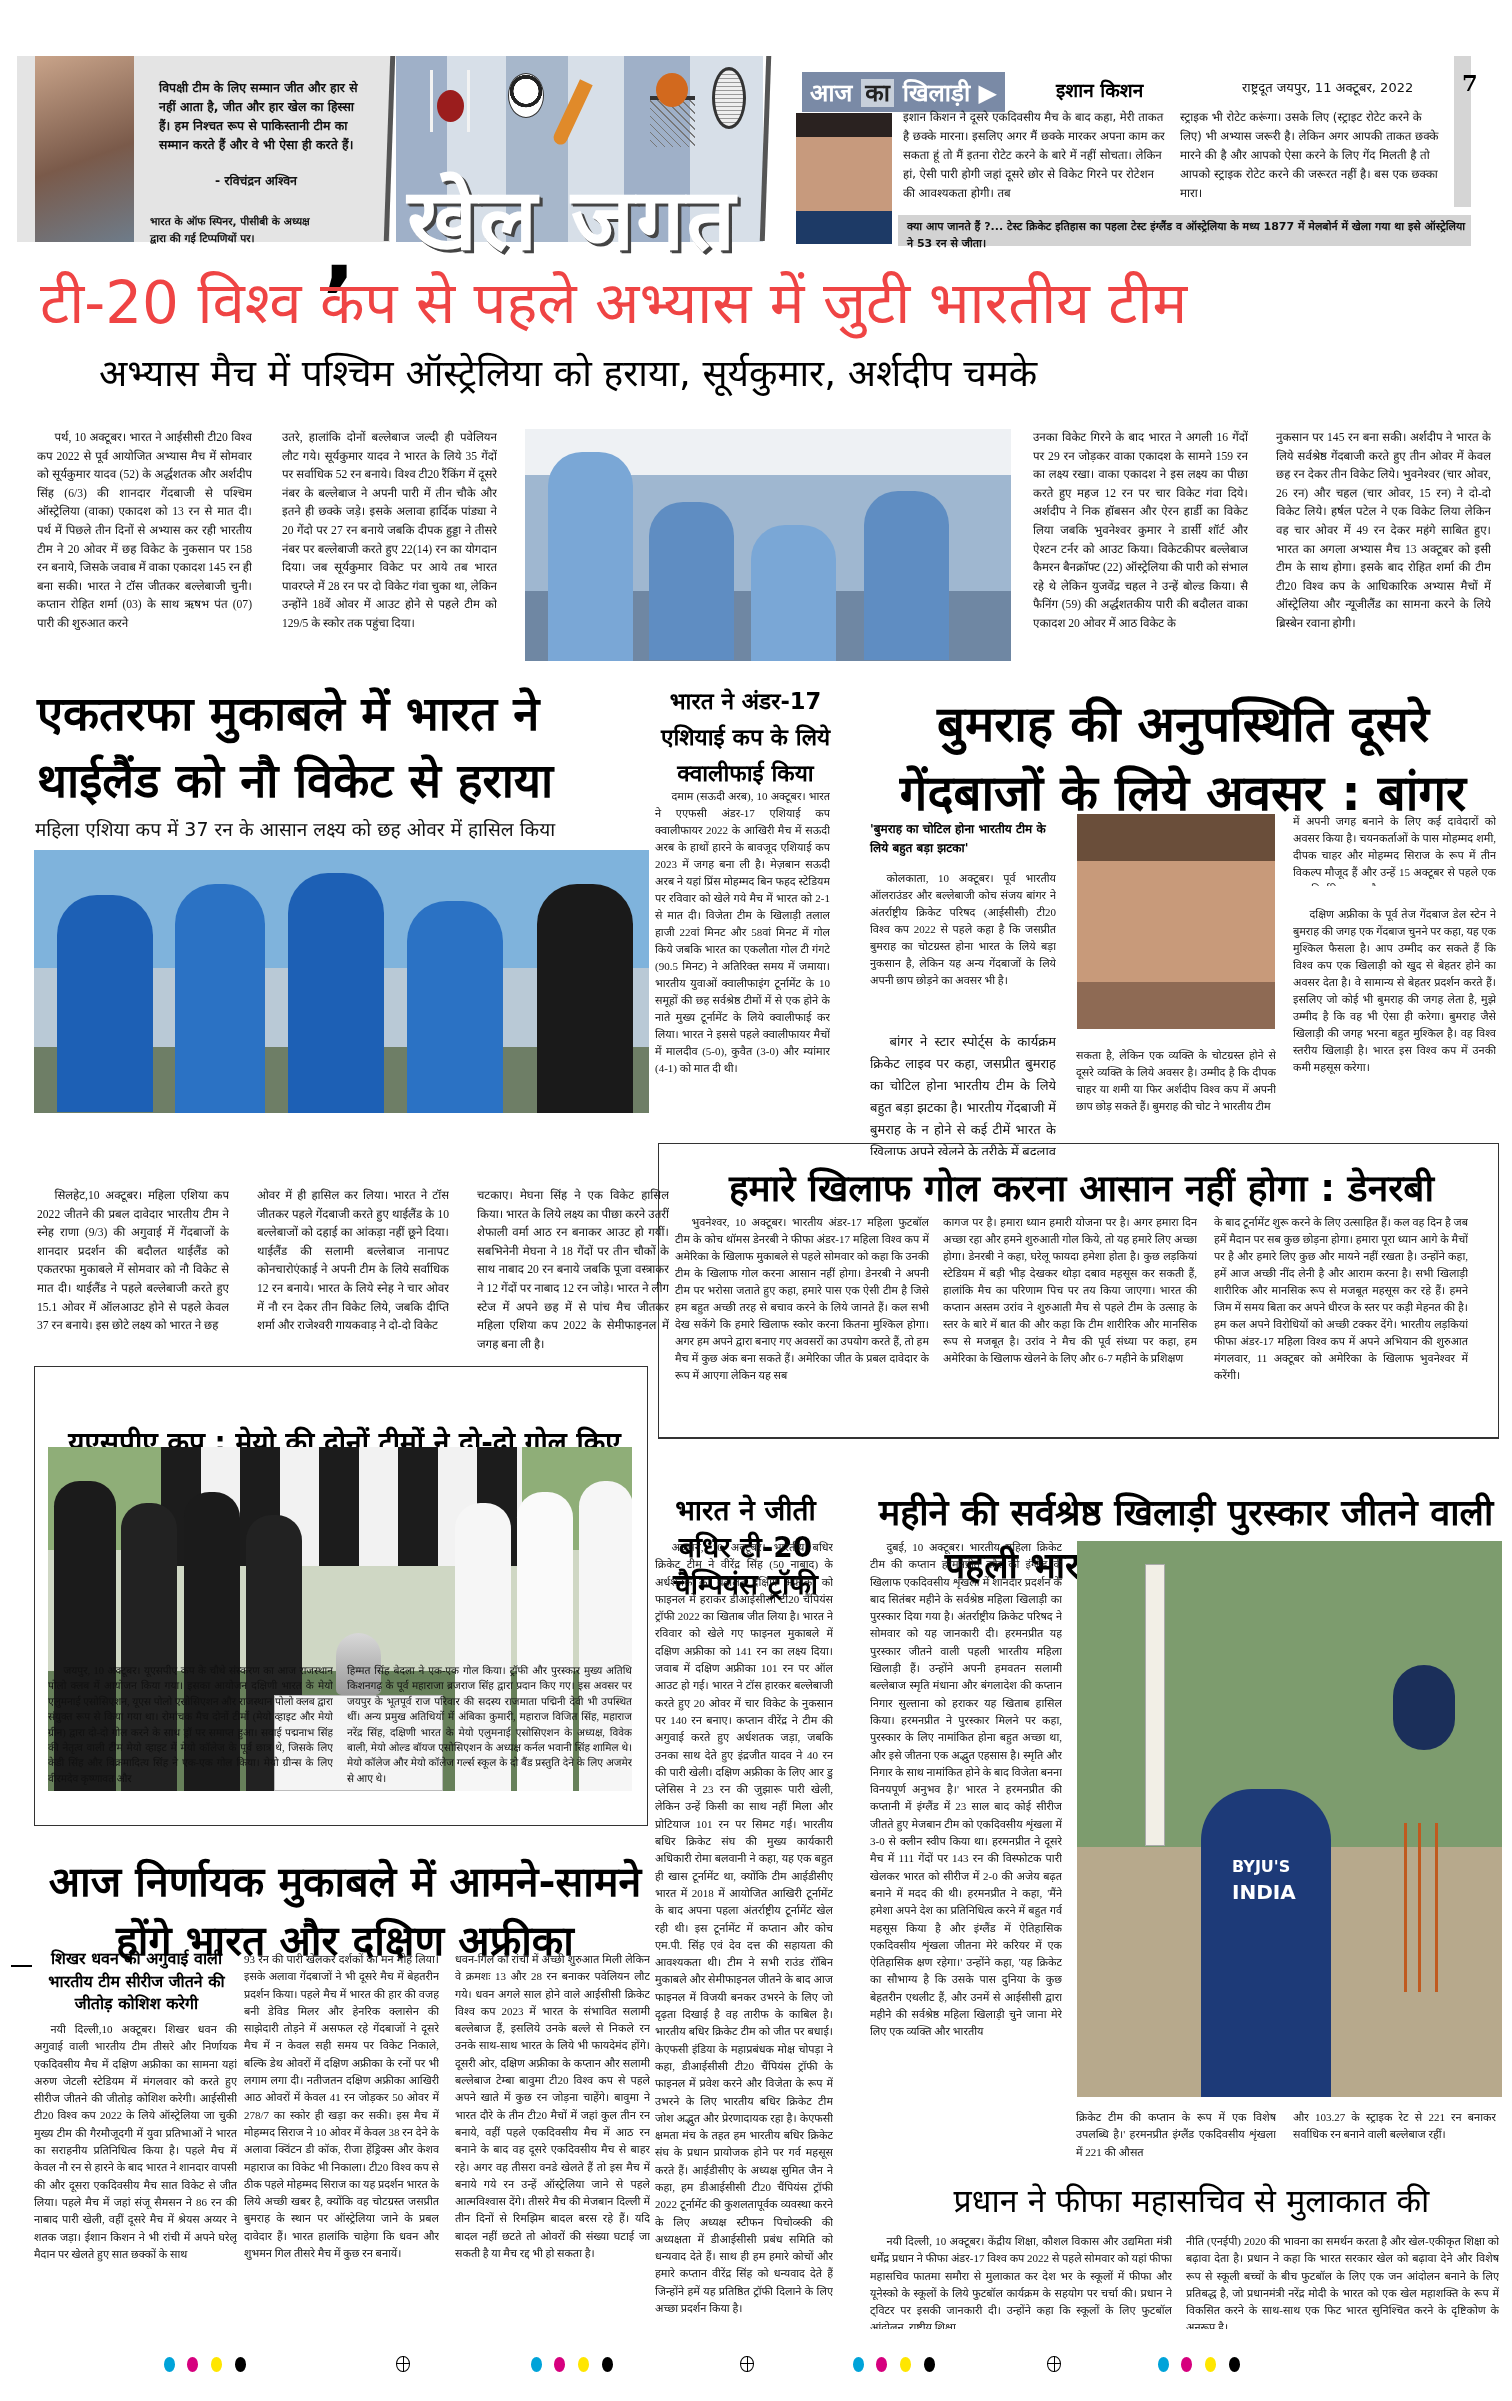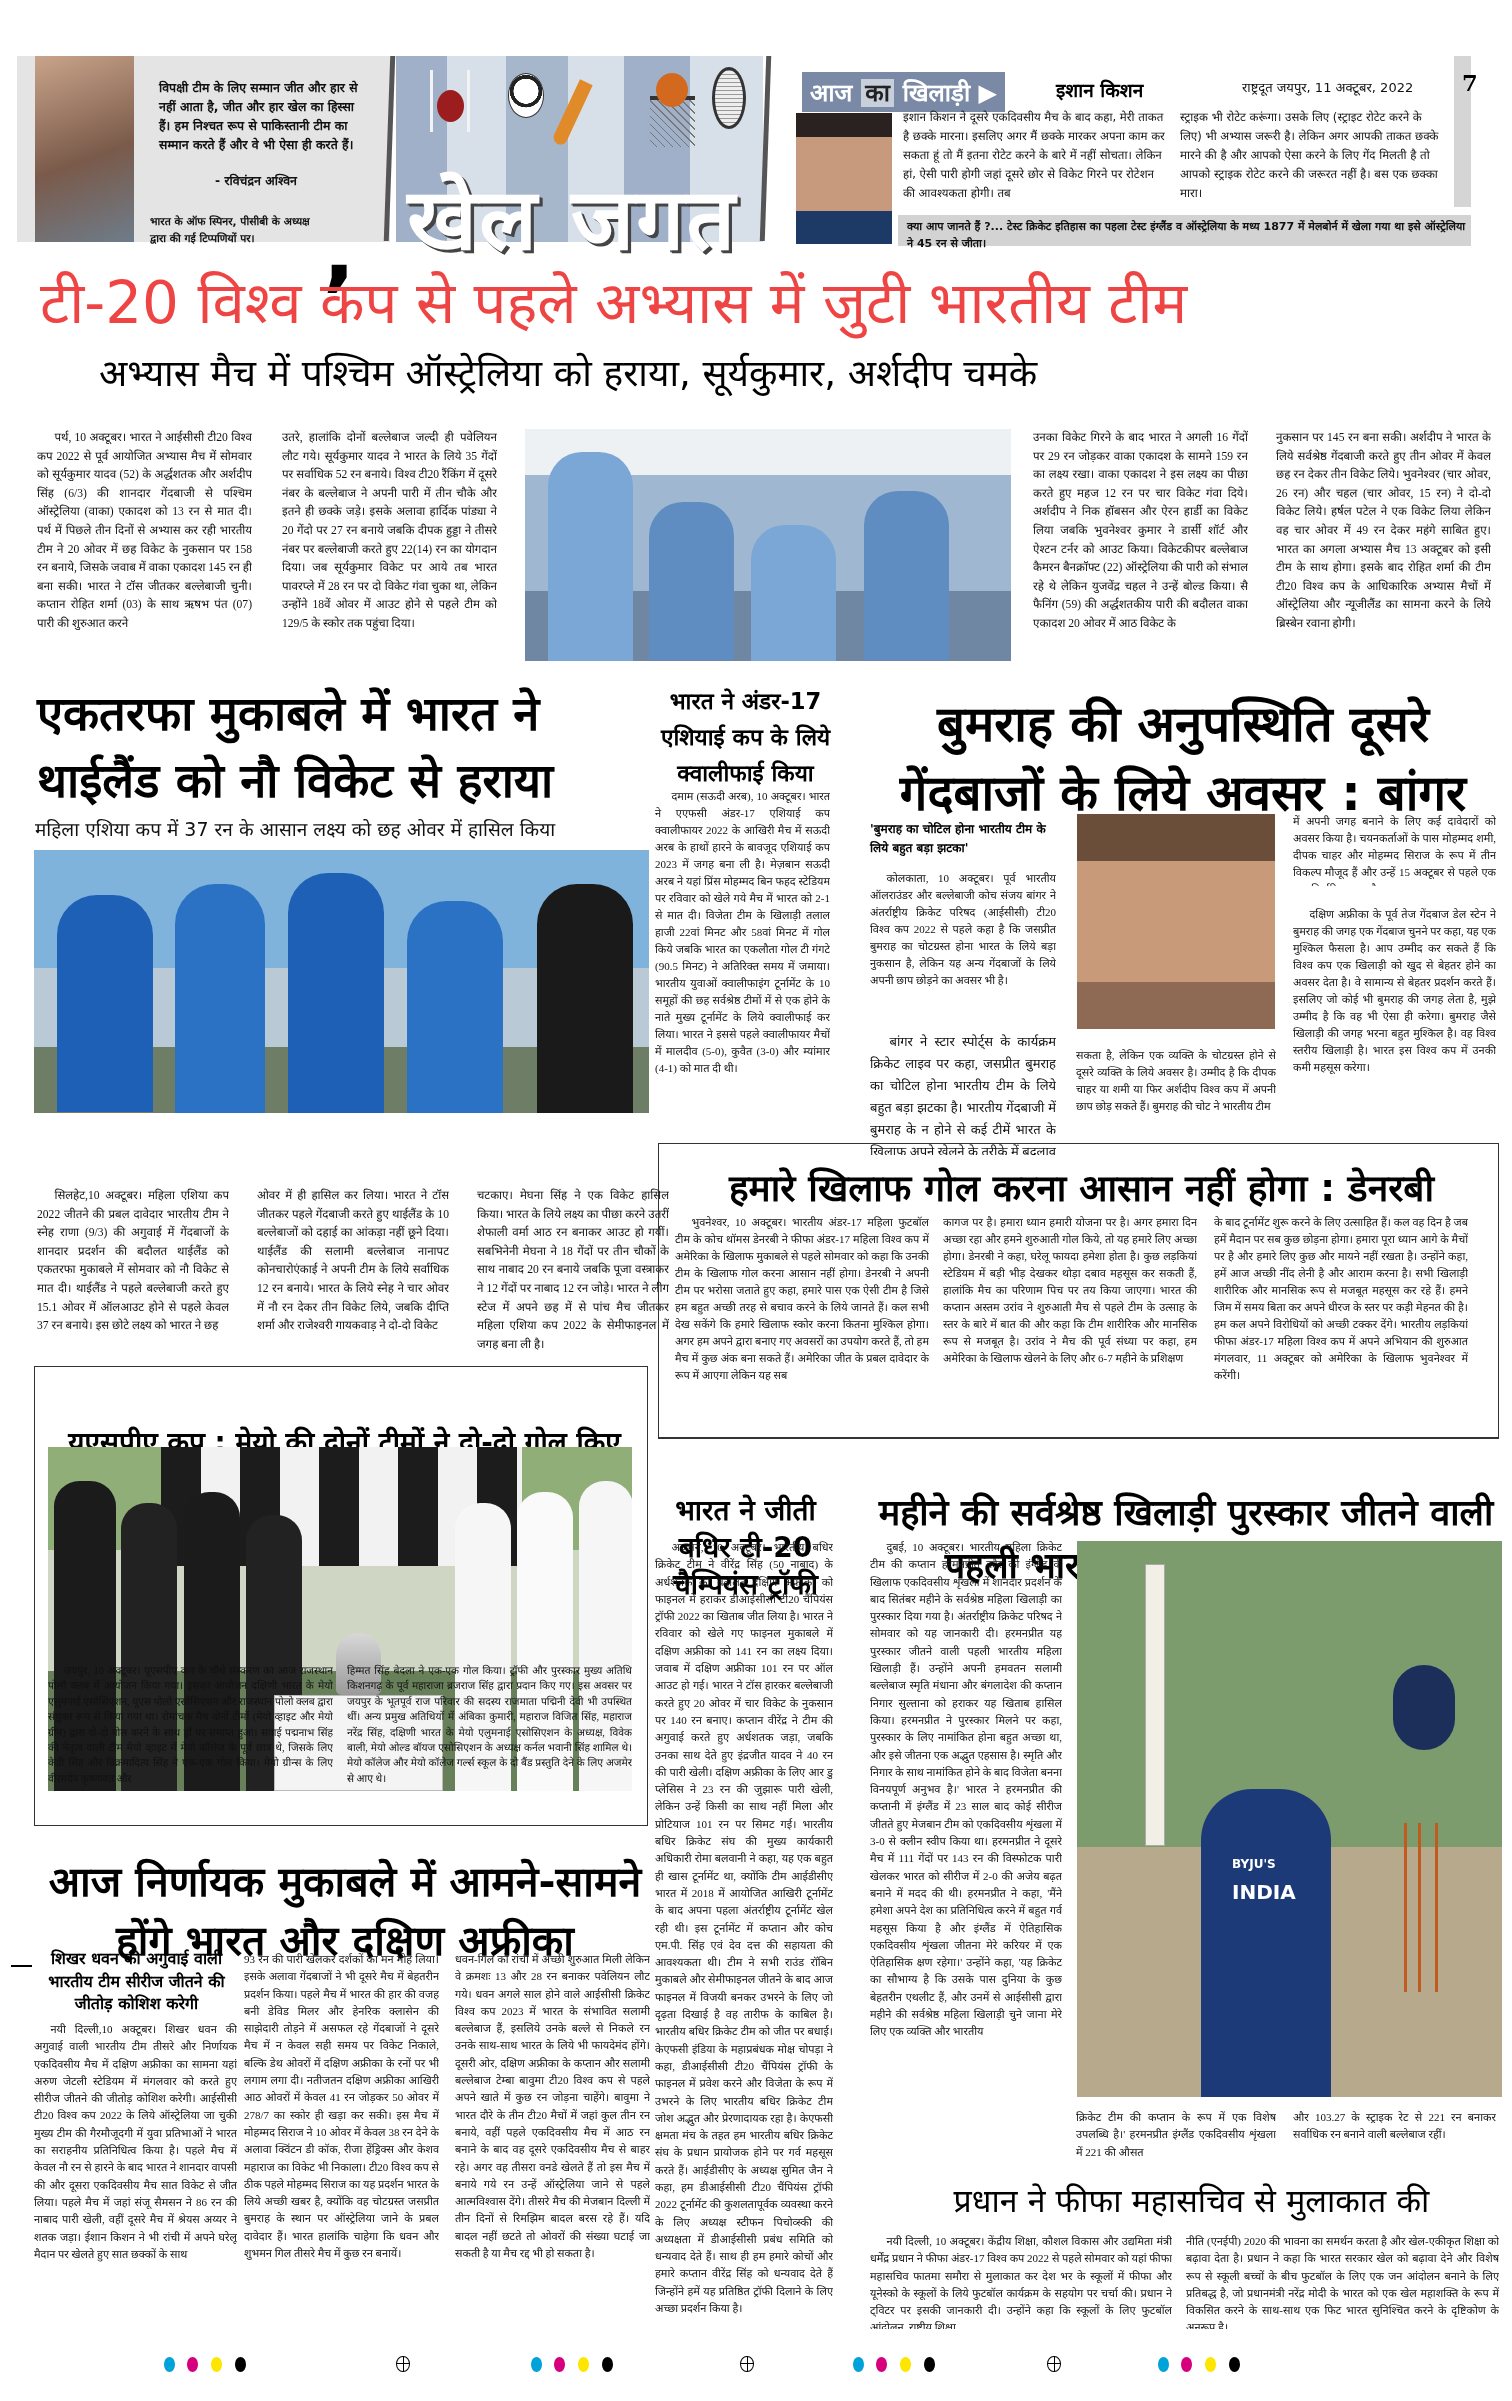--- a/index.html
+++ b/index.html
@@ -56,21 +56,21 @@
   <span>▶</span>
 </div>
 <div class="photo" style="left:796px;top:113px;width:96px;height:131px;background:linear-gradient(180deg,#2a2220 0 18%,#c79a7d 18% 75%,#1d3a66 75%);"></div>
 <div class="abs hl" style="left:1056px;top:80px;font-size:19px;">इशान किशन</div>
 <div class="abs body-text" style="left:903px;top:108px;width:265px;font-size:11.6px;line-height:19px;text-align:left;">इशान किशन ने दूसरे एकदिवसीय मैच के बाद कहा, मेरी ताकत है छक्के मारना। इसलिए अगर मैं छक्के मारकर अपना काम कर सकता हूं तो मैं इतना रोटेट करने के बारे में नहीं सोचता। लेकिन हां, ऐसी पारी होगी जहां दूसरे छोर से विकेट गिरने पर रोटेशन की आवश्यकता होगी। तब</div>
 <div class="abs body-text" style="left:1180px;top:108px;width:265px;font-size:11.6px;line-height:19px;text-align:left;">स्ट्राइक भी रोटेट करूंगा। उसके लिए (स्ट्राइट रोटेट करने के लिए) भी अभ्यास जरूरी है। लेकिन अगर आपकी ताकत छक्के मारने की है और आपको ऐसा करने के लिए गेंद मिलती है तो आपको स्ट्राइक रोटेट करने की जरूरत नहीं है। बस एक छक्का मारा।</div>
 <div class="abs" style="left:1242px;top:78px;font-size:13px;color:#111;">राष्ट्रदूत जयपुर, 11 अक्टूबर, 2022</div>
 <div class="abs" style="left:1454px;top:56px;width:17px;height:151px;background:#d5d5d5;"></div>
 <div class="abs hl" style="left:1462px;top:71px;font-size:22.6px;font-family:'DejaVu Serif',serif;">7</div>
 <div class="abs dyk" style="left:898px;top:215px;width:573px;height:30.5px;"></div>
-<div class="abs body-text" style="left:907px;top:218px;width:559px;font-size:11px;line-height:17px;font-weight:bold;text-align:left;">क्या आप जानते हैं ?... टेस्ट क्रिकेट इतिहास का पहला टेस्ट इंग्लैंड व ऑस्ट्रेलिया के मध्य 1877 में मेलबोर्न में खेला गया था इसे ऑस्ट्रेलिया ने 45 रन से जीता।</div>
+<div class="abs body-text" style="left:907px;top:218px;width:559px;font-size:11px;line-height:17px;font-weight:bold;text-align:left;">क्या आप जानते हैं ?... टेस्ट क्रिकेट इतिहास का पहला टेस्ट इंग्लैंड व ऑस्ट्रेलिया के मध्य 1877 में मेलबोर्न में खेला गया था इसे ऑस्ट्रेलिया ने 53 रन से जीता।</div>
 
 <div class="abs" style="left:40px;top:270px;width:1434px;font-size:58px;line-height:67px;color:#ef4444;font-family:'DejaVu Sans',sans-serif;">टी-20 विश्व कप से पहले अभ्यास में जुटी भारतीय टीम</div>
 <div class="abs" style="left:99px;top:350px;width:1355px;font-size:37px;line-height:47px;color:#000;font-family:'DejaVu Sans',sans-serif;">अभ्यास मैच में पश्चिम ऑस्ट्रेलिया को हराया, सूर्यकुमार, अर्शदीप चमके</div>
 <div class="col body-text" style="left:37px;top:429px;width:215px;height:232px;text-indent:1.5em;">पर्थ, 10 अक्टूबर। भारत ने आईसीसी टी20 विश्व कप 2022 से पूर्व आयोजित अभ्यास मैच में सोमवार को सूर्यकुमार यादव (52) के अर्द्धशतक और अर्शदीप सिंह (6/3) की शानदार गेंदबाजी से पश्चिम ऑस्ट्रेलिया (वाका) एकादश को 13 रन से मात दी। पर्थ में पिछले तीन दिनों से अभ्यास कर रही भारतीय टीम ने 20 ओवर में छह विकेट के नुकसान पर 158 रन बनाये, जिसके जवाब में वाका एकादश 145 रन ही बना सकी। भारत ने टॉस जीतकर बल्लेबाजी चुनी। कप्तान रोहित शर्मा (03) के साथ ऋषभ पंत (07) पारी की शुरुआत करने</div>
 <div class="col body-text" style="left:282px;top:429px;width:215px;height:232px;">उतरे, हालांकि दोनों बल्लेबाज जल्दी ही पवेलियन लौट गये। सूर्यकुमार यादव ने भारत के लिये 35 गेंदों पर सर्वाधिक 52 रन बनाये। विश्व टी20 रैंकिंग में दूसरे नंबर के बल्लेबाज ने अपनी पारी में तीन चौके और इतने ही छक्के जड़े। इसके अलावा हार्दिक पांड्या ने 20 गेंदो पर 27 रन बनाये जबकि दीपक हुड्डा ने तीसरे नंबर पर बल्लेबाजी करते हुए 22(14) रन का योगदान दिया। जब सूर्यकुमार विकेट पर आये तब भारत पावरप्ले में 28 रन पर दो विकेट गंवा चुका था, लेकिन उन्होंने 18वें ओवर में आउट होने से पहले टीम को 129/5 के स्कोर तक पहुंचा दिया।</div>
 <div class="photo" style="left:525px;top:429px;width:486px;height:232px;background:linear-gradient(180deg,#eef1f4 0 20%,#9fb7d0 20% 70%,#6f87a3 70%);">
   <div class="abs" style="left:22.6px;top:22.6px;width:85px;height:209px;background:#7aa7d6;border-radius:34px 34px 0 0;"></div>
   <div class="abs" style="left:124px;top:73px;width:85px;height:158px;background:#5f8dc2;border-radius:34px 34px 0 0;"></div>
   <div class="abs" style="left:226px;top:96px;width:85px;height:136px;background:#7aa7d6;border-radius:34px 34px 0 0;"></div>
   <div class="abs" style="left:339px;top:62px;width:85px;height:169px;background:#5f8dc2;border-radius:34px 34px 0 0;"></div>
@@ -129,21 +129,21 @@
 
 <div class="abs hl" style="left:655px;top:1492px;width:181px;font-size:28px;line-height:37px;text-align:center;">भारत ने जीती बधिर टी-20 चैम्पियंस ट्रॉफी</div>
 <div class="col body-text" style="left:655px;top:1539px;width:178px;height:790px;font-size:11px;line-height:17.3px;text-indent:1.5em;">अजमन, 10 अक्टूबर। भारतीय बधिर क्रिकेट टीम ने वीरेंद्र सिंह (50 नाबाद) के अर्धशतक की बदौलत दक्षिण अफ्रीका को फाइनल में हराकर डीआईसीसी टी20 चैंपियंस ट्रॉफी 2022 का खिताब जीत लिया है। भारत ने रविवार को खेले गए फाइनल मुकाबले में दक्षिण अफ्रीका को 141 रन का लक्ष्य दिया। जवाब में दक्षिण अफ्रीका 101 रन पर ऑल आउट हो गई। भारत ने टॉस हारकर बल्लेबाजी करते हुए 20 ओवर में चार विकेट के नुकसान पर 140 रन बनाए। कप्तान वीरेंद्र ने टीम की अगुवाई करते हुए अर्धशतक जड़ा, जबकि उनका साथ देते हुए इंद्रजीत यादव ने 40 रन की पारी खेली। दक्षिण अफ्रीका के लिए आर डु प्लेसिस ने 23 रन की जुझारू पारी खेली, लेकिन उन्हें किसी का साथ नहीं मिला और प्रोटियाज 101 रन पर सिमट गई। भारतीय बधिर क्रिकेट संघ की मुख्य कार्यकारी अधिकारी रोमा बलवानी ने कहा, यह एक बहुत ही खास टूर्नामेंट था, क्योंकि टीम आईडीसीए भारत में 2018 में आयोजित आखिरी टूर्नामेंट के बाद अपना पहला अंतर्राष्ट्रीय टूर्नामेंट खेल रही थी। इस टूर्नामेंट में कप्तान और कोच एम.पी. सिंह एवं देव दत्त की सहायता की आवश्यकता थी। टीम ने सभी राउंड रॉबिन मुकाबले और सेमीफाइनल जीतने के बाद आज फाइनल में विजयी बनकर उभरने के लिए जो दृढ़ता दिखाई है वह तारीफ के काबिल है। भारतीय बधिर क्रिकेट टीम को जीत पर बधाई। केएफसी इंडिया के महाप्रबंधक मोक्ष चोपड़ा ने कहा, डीआईसीसी टी20 चैंपियंस ट्रॉफी के फाइनल में प्रवेश करने और विजेता के रूप में उभरने के लिए भारतीय बधिर क्रिकेट टीम जोश अद्भुत और प्रेरणादायक रहा है। केएफसी क्षमता मंच के तहत हम भारतीय बधिर क्रिकेट संघ के प्रधान प्रायोजक होने पर गर्व महसूस करते हैं। आईडीसीए के अध्यक्ष सुमित जैन ने कहा, हम डीआईसीसी टी20 चैंपियंस ट्रॉफी 2022 टूर्नामेंट की कुशलतापूर्वक व्यवस्था करने के लिए अध्यक्ष स्टीफन पिचोव्स्की की अध्यक्षता में डीआईसीसी प्रबंध समिति को धन्यवाद देते हैं। साथ ही हम हमारे कोचों और हमारे कप्तान वीरेंद्र सिंह को धन्यवाद देते हैं जिन्होंने हमें यह प्रतिष्ठित ट्रॉफी दिलाने के लिए अच्छा प्रदर्शन किया है।</div>
 
 <div class="abs hl" style="left:870px;top:1454px;width:632px;font-size:36px;line-height:53px;text-align:center;margin-top:32px;">महीने की सर्वश्रेष्ठ खिलाड़ी पुरस्कार जीतने वाली पहली भारतीय महिला बनी हरमनप्रीत</div>
 <div class="col body-text" style="left:870px;top:1539px;width:192px;height:762px;font-size:11px;line-height:17.3px;text-indent:1.5em;">दुबई, 10 अक्टूबर। भारतीय महिला क्रिकेट टीम की कप्तान हरमनप्रीत कौर को इंग्लैंड के खिलाफ एकदिवसीय शृंखला में शानदार प्रदर्शन के बाद सितंबर महीने के सर्वश्रेष्ठ महिला खिलाड़ी का पुरस्कार दिया गया है। अंतर्राष्ट्रीय क्रिकेट परिषद ने सोमवार को यह जानकारी दी। हरमनप्रीत यह पुरस्कार जीतने वाली पहली भारतीय महिला खिलाड़ी हैं। उन्होंने अपनी हमवतन सलामी बल्लेबाज स्मृति मंधाना और बंगलादेश की कप्तान निगार सुल्ताना को हराकर यह खिताब हासिल किया। हरमनप्रीत ने पुरस्कार मिलने पर कहा, पुरस्कार के लिए नामांकित होना बहुत अच्छा था, और इसे जीतना एक अद्भुत एहसास है। स्मृति और निगार के साथ नामांकित होने के बाद विजेता बनना विनयपूर्ण अनुभव है।' भारत ने हरमनप्रीत की कप्तानी में इंग्लैंड में 23 साल बाद कोई सीरीज जीतते हुए मेजबान टीम को एकदिवसीय शृंखला में 3-0 से क्लीन स्वीप किया था। हरमनप्रीत ने दूसरे मैच में 111 गेंदों पर 143 रन की विस्फोटक पारी खेलकर भारत को सीरीज में 2-0 की अजेय बढ़त बनाने में मदद की थी। हरमनप्रीत ने कहा, 'मैंने हमेशा अपने देश का प्रतिनिधित्व करने में बहुत गर्व महसूस किया है और इंग्लैंड में ऐतिहासिक एकदिवसीय शृंखला जीतना मेरे करियर में एक ऐतिहासिक क्षण रहेगा।' उन्होंने कहा, 'यह क्रिकेट का सौभाग्य है कि उसके पास दुनिया के कुछ बेहतरीन एथलीट हैं, और उनमें से आईसीसी द्वारा महीने की सर्वश्रेष्ठ महिला खिलाड़ी चुने जाना मेरे लिए एक व्यक्ति और भारतीय</div>
 <div class="photo" style="left:1077px;top:1541px;width:425px;height:556px;background:linear-gradient(180deg,#7d9c6e 0 55%,#b7a98c 55%);">
   <div class="abs" style="left:68px;top:22.6px;width:20.3px;height:282px;background:#f2efe6;border:1.1px solid #aaa;"></div>
   <div class="abs" style="left:316px;top:124px;width:62px;height:85px;background:#1b2f5a;border-radius:31px;"></div>
   <div class="abs" style="left:124px;top:248px;width:130px;height:308px;background:#1d3a78;border-radius:51px 51px 0 0;"></div>
-  <div class="abs" style="left:155px;top:316px;color:#fff;font-weight:bold;font-size:12px;">BYJU'S</div>
+  <div class="abs" style="left:155px;top:316px;color:#fff;font-weight:bold;font-size:16px;">BYJU'S</div>
   <div class="abs" style="left:155px;top:339px;color:#fff;font-weight:bold;font-size:20px;">INDIA</div>
   <div class="abs" style="left:327px;top:282px;width:34px;height:169px;border-left:3.4px solid #c05a1f;border-right:3.4px solid #c05a1f;"></div>
   <div class="abs" style="left:341px;top:282px;width:3.4px;height:169px;background:#c05a1f;"></div>
 </div>
 <div class="col body-text" style="left:1076px;top:2109px;width:200px;height:56px;font-size:11px;line-height:17.3px;">क्रिकेट टीम की कप्तान के रूप में एक विशेष उपलब्धि है।' हरमनप्रीत इंग्लैंड एकदिवसीय शृंखला में 221 की औसत</div>
 <div class="col body-text" style="left:1293px;top:2109px;width:203px;height:56px;font-size:11px;line-height:17.3px;">और 103.27 के स्ट्राइक रेट से 221 रन बनाकर सर्वाधिक रन बनाने वाली बल्लेबाज रहीं।</div>
 
 <div class="abs hl" style="left:40px;top:1853px;width:610px;font-size:41px;line-height:59px;text-align:center;">आज निर्णायक मुकाबले में आमने-सामने होंगे भारत और दक्षिण अफ्रीका</div>
 <div class="abs" style="left:11.3px;top:1965px;width:20.3px;height:2.3px;background:#000;"></div>
 <div class="abs hl" style="left:35px;top:1948px;width:203px;font-size:16px;line-height:22.6px;text-align:center;">शिखर धवन की अगुवाई वाली भारतीय टीम सीरीज जीतने की जीतोड़ कोशिश करेगी</div>

